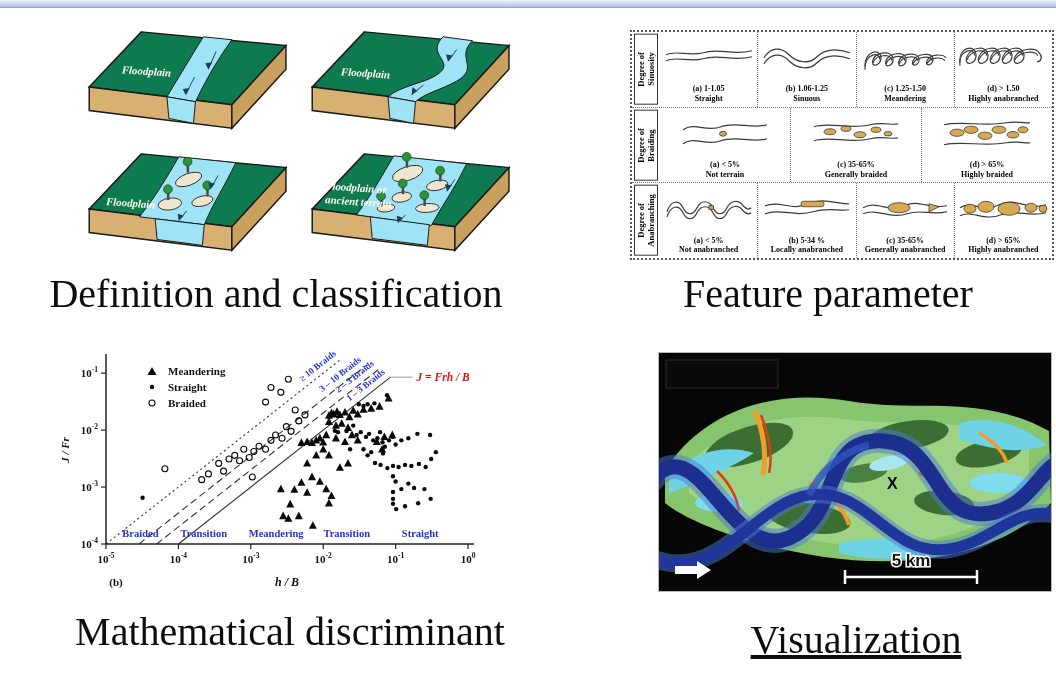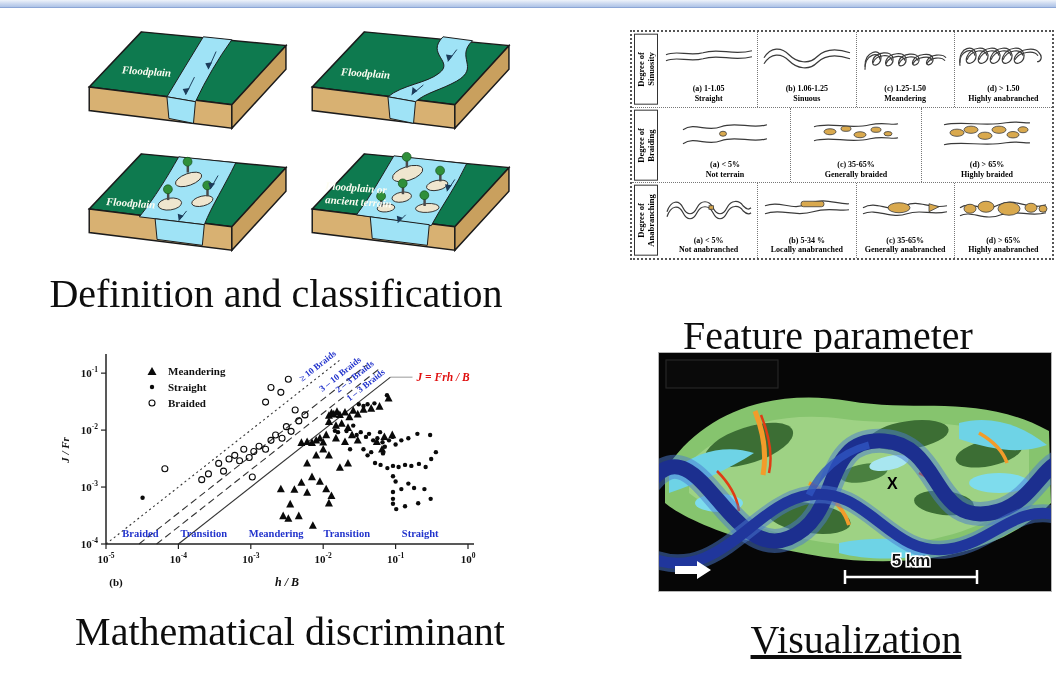--- a/index.html
+++ b/index.html
@@ -4,21 +4,21 @@
 <style>
   html,body{margin:0;padding:0;background:#fff;}
   .stage{position:relative;width:1056px;height:692px;background:#ffffff;overflow:hidden;
          font-family:"Liberation Serif",serif;}
   .top-bar{position:absolute;left:0;top:0;width:1056px;height:7px;
            background:linear-gradient(#eef3fa,#c9d7ef 55%,#aec3e6);
            border-bottom:1.5px solid #8ca6d6;}
   .heading{position:absolute;text-align:center;font-size:40px;color:#0d0d0d;
            font-family:"Liberation Serif",serif;white-space:nowrap;}
   #h-definition{left:16px;top:270px;width:520px;}
-  #h-feature{left:600px;top:270px;width:456px;margin-top:42px;}
+  #h-feature{left:600px;top:270px;width:456px;}
   #h-discriminant{left:0;top:608px;width:580px;}
   #h-visualization{left:660px;top:616px;width:392px;text-decoration:underline;}
 
   
   .defn{position:absolute;left:82px;top:24px;width:444px;height:242px;
         display:grid;grid-template-columns:1fr 1fr;grid-template-rows:1fr 1fr;gap:2px;}
   .defn svg{width:100%;height:100%;}
 
   
   .feature-table{position:absolute;left:630px;top:30px;width:420px;height:226px;

